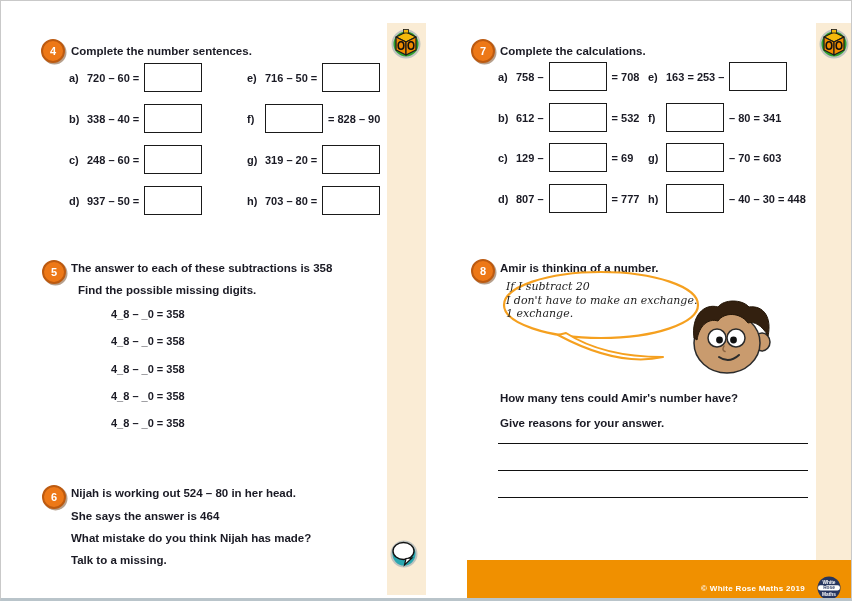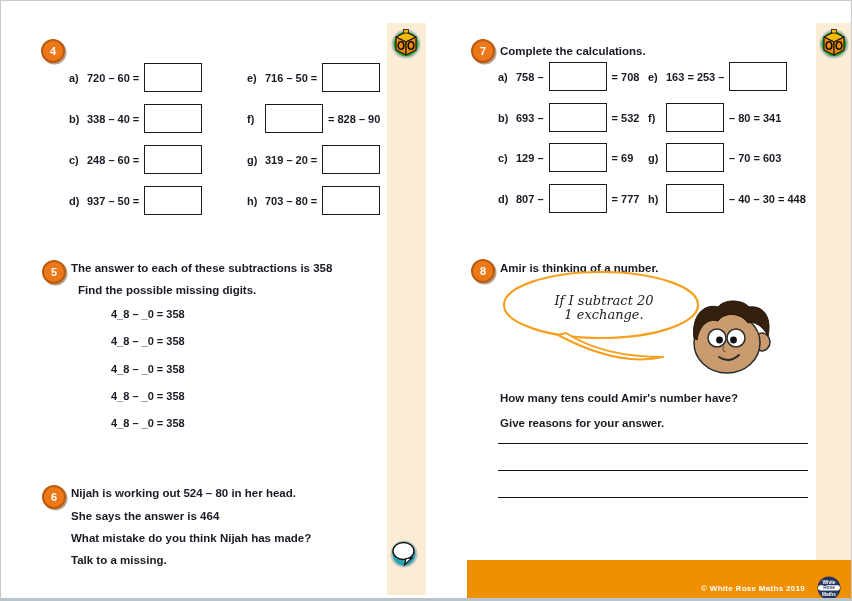--- a/index.html
+++ b/index.html
@@ -25,22 +25,22 @@
   .eqrow{
     position:absolute;display:flex;align-items:center;height:29px;gap:5px;
     font-size:11px;font-weight:bold;color:#1a1a24;white-space:nowrap;
   }
   .lbl{min-width:13px;}
   .abox{
     width:58px;height:29px;border:1.4px solid #1a1a1a;background:#fff;box-sizing:border-box;flex:0 0 auto;
   }
   .ansline{position:absolute;width:310px;border-top:1.7px solid #111;}
   .bubble-text{
-    position:absolute;left:505px;top:293px;width:196px;text-align:center;
-    font-family:"DejaVu Serif",serif;font-style:italic;font-size:13px;line-height:13.5px;color:#222;
+    position:absolute;left:505px;top:279px;width:196px;text-align:left;
+    font-family:"DejaVu Serif",serif;font-style:italic;font-size:11px;line-height:13.5px;color:#222;
   }
   .footer{
     position:absolute;left:466px;top:559px;right:0;height:56px;background:#F09000;
     display:flex;align-items:center;justify-content:flex-end;gap:12px;padding-right:10px;box-sizing:border-box;
   }
   .copyright{font-size:8px;font-weight:bold;color:#fff;letter-spacing:.3px;white-space:nowrap;}
   svg text{font-family:"Liberation Sans",sans-serif;}
 </style>
 </head>
 <body>
@@ -75,20 +75,21 @@
         <polygon points="5,8 15,13 15,26 5,21" fill="#EF8C00" stroke="#1a1a1a" stroke-width="1.2" stroke-linejoin="round"></polygon>
         <polygon points="25,8 15,13 15,26 25,21" fill="#EF8C00" stroke="#1a1a1a" stroke-width="1.2" stroke-linejoin="round"></polygon>
         <rect x="12.5" y="0.5" width="5" height="3.5" fill="#F4B90C" stroke="#1a1a1a" stroke-width="0.8"></rect>
         <ellipse cx="10" cy="16.5" rx="2.8" ry="3.8" fill="none" stroke="#111" stroke-width="1.6"></ellipse>
         <ellipse cx="20" cy="16.5" rx="2.8" ry="3.8" fill="none" stroke="#111" stroke-width="1.6"></ellipse>
       </svg>
     </div>
   </div>
 
   <div class="qcircle" style="left:40px;top:38px">4</div>
+  <div class="text" style="left:70px;top:44px">Complete the number sentences.</div>
 
   <div class="eqrow" style="left:68px;top:62px">
     <span class="lbl">a)</span>
     <span>720 – 60 =</span>
     <div class="abox"></div>
   </div>
   <div class="eqrow" style="left:68px;top:103px">
     <span class="lbl">b)</span>
     <span>338 – 40 =</span>
     <div class="abox"></div>
@@ -143,21 +144,21 @@
   <div class="text" style="left:499px;top:44px">Complete the calculations.</div>
 
   <div class="eqrow" style="left:497px;top:61px">
     <span class="lbl">a)</span>
     <span>758 –</span>
     <div class="abox"></div>
     <span>= 708</span>
   </div>
   <div class="eqrow" style="left:497px;top:102px">
     <span class="lbl">b)</span>
-    <span>693 –</span>
+    <span>612 –</span>
     <div class="abox"></div>
     <span>= 532</span>
   </div>
   <div class="eqrow" style="left:497px;top:142px">
     <span class="lbl">c)</span>
     <span>129 –</span>
     <div class="abox"></div>
     <span>= 69</span>
   </div>
   <div class="eqrow" style="left:497px;top:183px">
@@ -191,20 +192,21 @@
   <div class="text" style="left:499px;top:261px">Amir is thinking of a number.</div>
 
   <div class="badge" style="left:497px;top:268px">
     <svg width="215" height="100" viewBox="0 0 215 100">
       <ellipse cx="103" cy="36" rx="97" ry="33" fill="#fff" stroke="#F5A01F" stroke-width="2.2"></ellipse>
       <path d="M 68 64 Q 105 88 165 88 Q 120 98 60 66 Z" fill="#fff" stroke="#F5A01F" stroke-width="2" stroke-linejoin="round"></path>
     </svg>
   </div>
   <div class="bubble-text">
     <div>If I subtract 20</div>
+    <div>I don't have to make an exchange.</div>
     <div>1 exchange.</div>
   </div>
 
   <div class="badge" style="left:690px;top:297px">
     <svg width="82" height="78" viewBox="0 0 82 78">
       <ellipse cx="71" cy="44" rx="8" ry="9" fill="#C99B6E" stroke="#2b2b2b" stroke-width="1.5"></ellipse>
       <ellipse cx="36" cy="45" rx="33" ry="30" fill="#C99B6E" stroke="#2b2b2b" stroke-width="1.5"></ellipse>
       <path d="M 3 40 C 0 18 13 5 27 9 C 33 1 51 1 58 9 C 73 7 81 20 77 38
                C 71 27 63 23 57 25 C 49 14 33 14 27 23 C 17 20 8 28 6 42 Z" fill="#33200F" stroke="#241607" stroke-width="1"></path>
       <circle cx="26" cy="40" r="9" fill="#fff" stroke="#2b2b2b" stroke-width="1.5"></circle>

